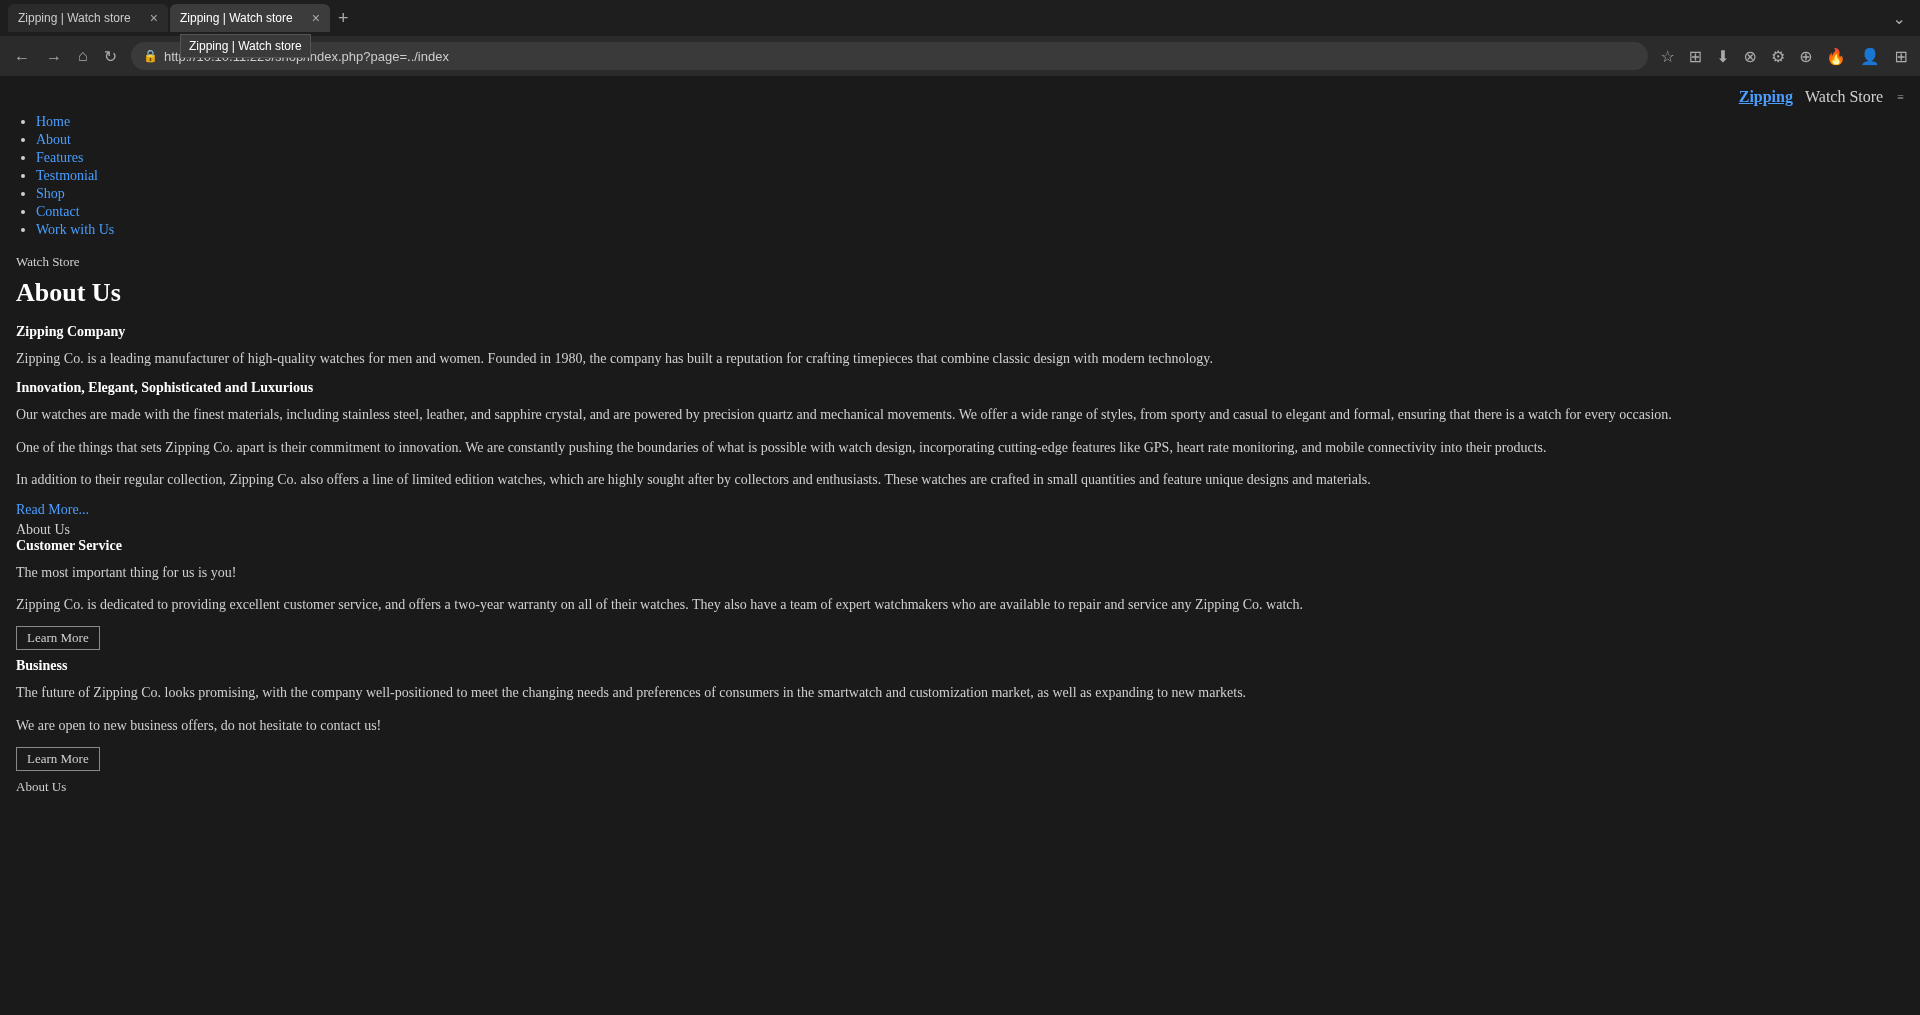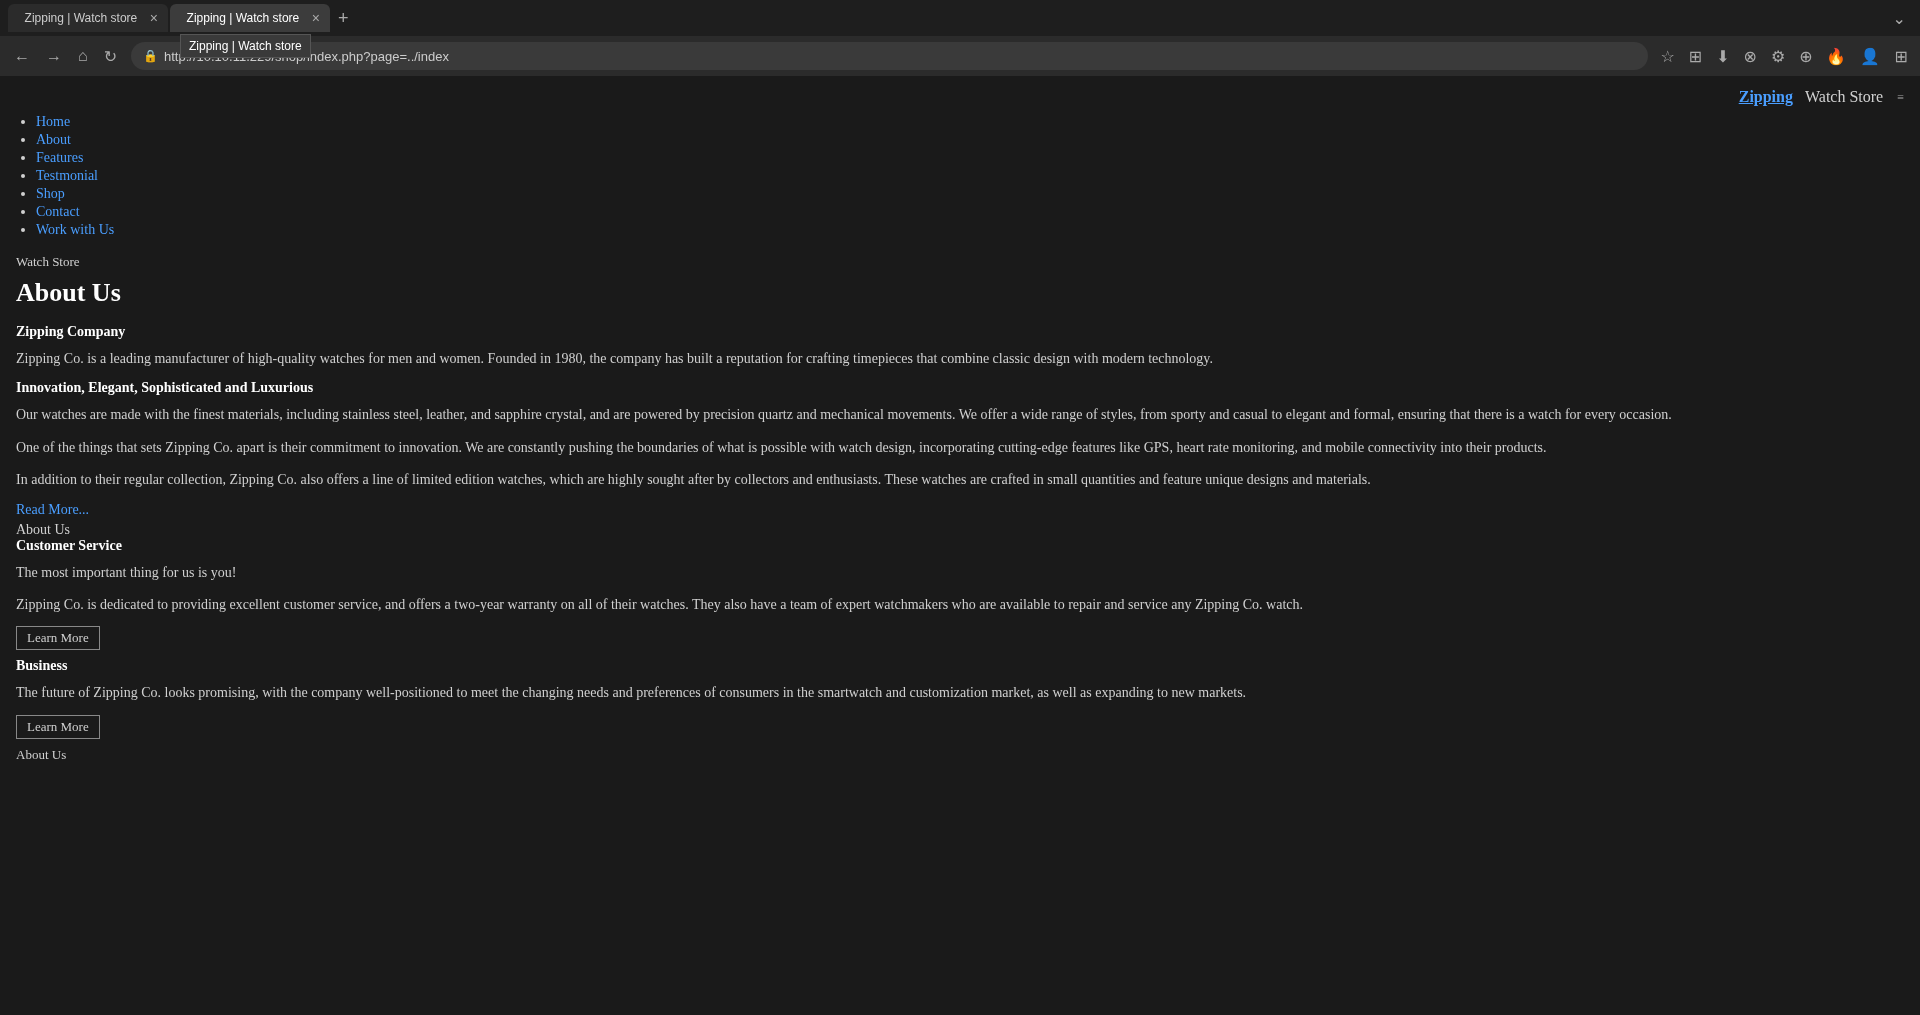--- a/index.html
+++ b/index.html
@@ -33,21 +33,20 @@
       color: #ccc;
       font-size: 12px;
       font-family: sans-serif;
       padding: 0 10px;
       height: 28px;
       border-radius: 6px 6px 0 0;
       min-width: 160px;
       max-width: 200px;
       position: relative;
       cursor: pointer;
-      text-align: center;
     }
 
     .tab.active {
       background: #3c3c3c;
       color: #fff;
     }
 
     .tab-title {
       flex: 1;
       overflow: hidden;
@@ -345,17 +344,18 @@
   <div>
     <div class="section-title">Customer Service</div>
     <p class="body-text">The most important thing for us is you!</p>
     <p class="body-text">Zipping Co. is dedicated to providing excellent customer service, and offers a two-year warranty on all of their watches. They also have a team of expert watchmakers who are available to repair and service any Zipping Co. watch.</p>
     <button class="learn-more-btn">Learn More</button><br>
   </div>
 
   <div>
     <div class="section-title">Business</div>
     <p class="body-text">The future of Zipping Co. looks promising, with the company well-positioned to meet the changing needs and preferences of consumers in the smartwatch and customization market, as well as expanding to new markets.</p>
+    <p class="body-text">We are open to new business offers, do not hesitate to contact us!</p>
     <button class="learn-more-btn">Learn More</button><br>
     <span class="divider-label">About Us</span>
   </div>
 
 </div>
 
 </body></html>

